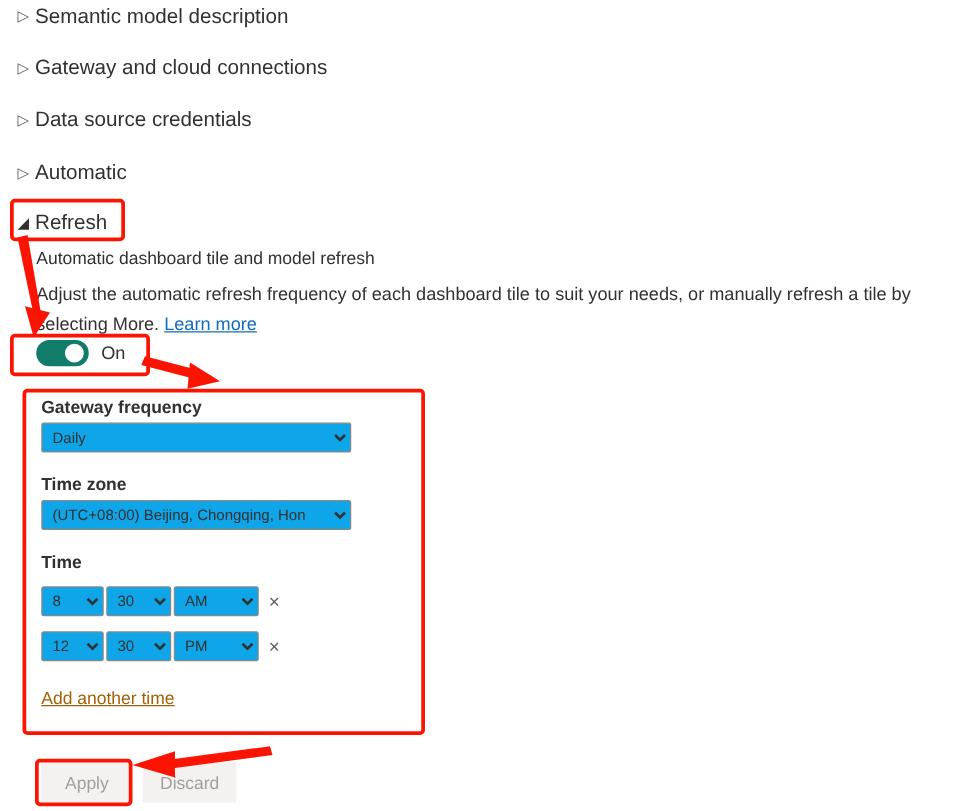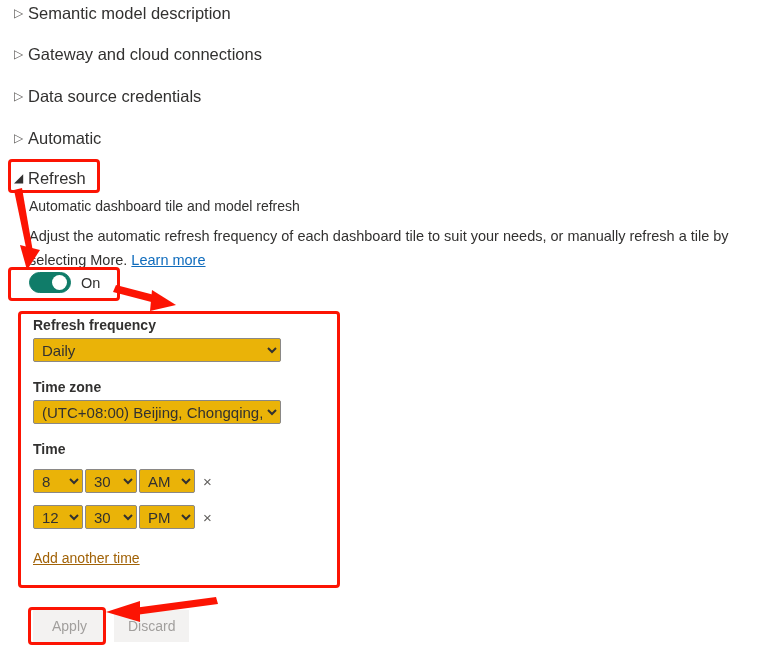--- a/index.html
+++ b/index.html
@@ -109,33 +109,33 @@
   }
   .field-label {
     font-size: 14px;
     font-weight: bold;
     color: #323130;
     margin: 0 0 5px 0;
   }
   .gap { height: 17px; }
   select {
     font-family: "Liberation Sans", sans-serif;
-    font-size: 15px;
-    color: #323130;
-    background: #eab308;
+    font-size: 12px;
+    color: #323130;
+    background: #0ea5e9;
     border: 1px solid #8a8886;
     border-radius: 2px;
     height: 24px;
     padding: 1px 2px 1px 4px;
     box-sizing: border-box;
   }
   select.wide { width: 248px; }
   select.hour { width: 50px; }
   select.min  { width: 52px; }
-  select.mer  { width: 56px; }
+  select.mer  { width: 68px; }
 
   .time-row {
     display: flex;
     align-items: center;
     gap: 2px;
     margin-top: 12px;
   }
   .remove-x {
     margin-left: 6px;
     font-size: 15px;
@@ -232,21 +232,21 @@
 
 <div class="toggle-wrap">
   <div class="toggle">
     <div class="knob"></div>
   </div>
   <span class="toggle-label">On</span>
 </div>
 
 <div class="form-area">
 
-  <div class="field-label">Refresh frequency</div>
+  <div class="field-label">Gateway frequency</div>
   <select class="wide">
     <option>Daily</option>
   </select>
 
   <div class="gap"></div>
 
   <div class="field-label">Time zone</div>
   <select class="wide">
     <option>(UTC+08:00) Beijing, Chongqing, Hon</option>
   </select>

